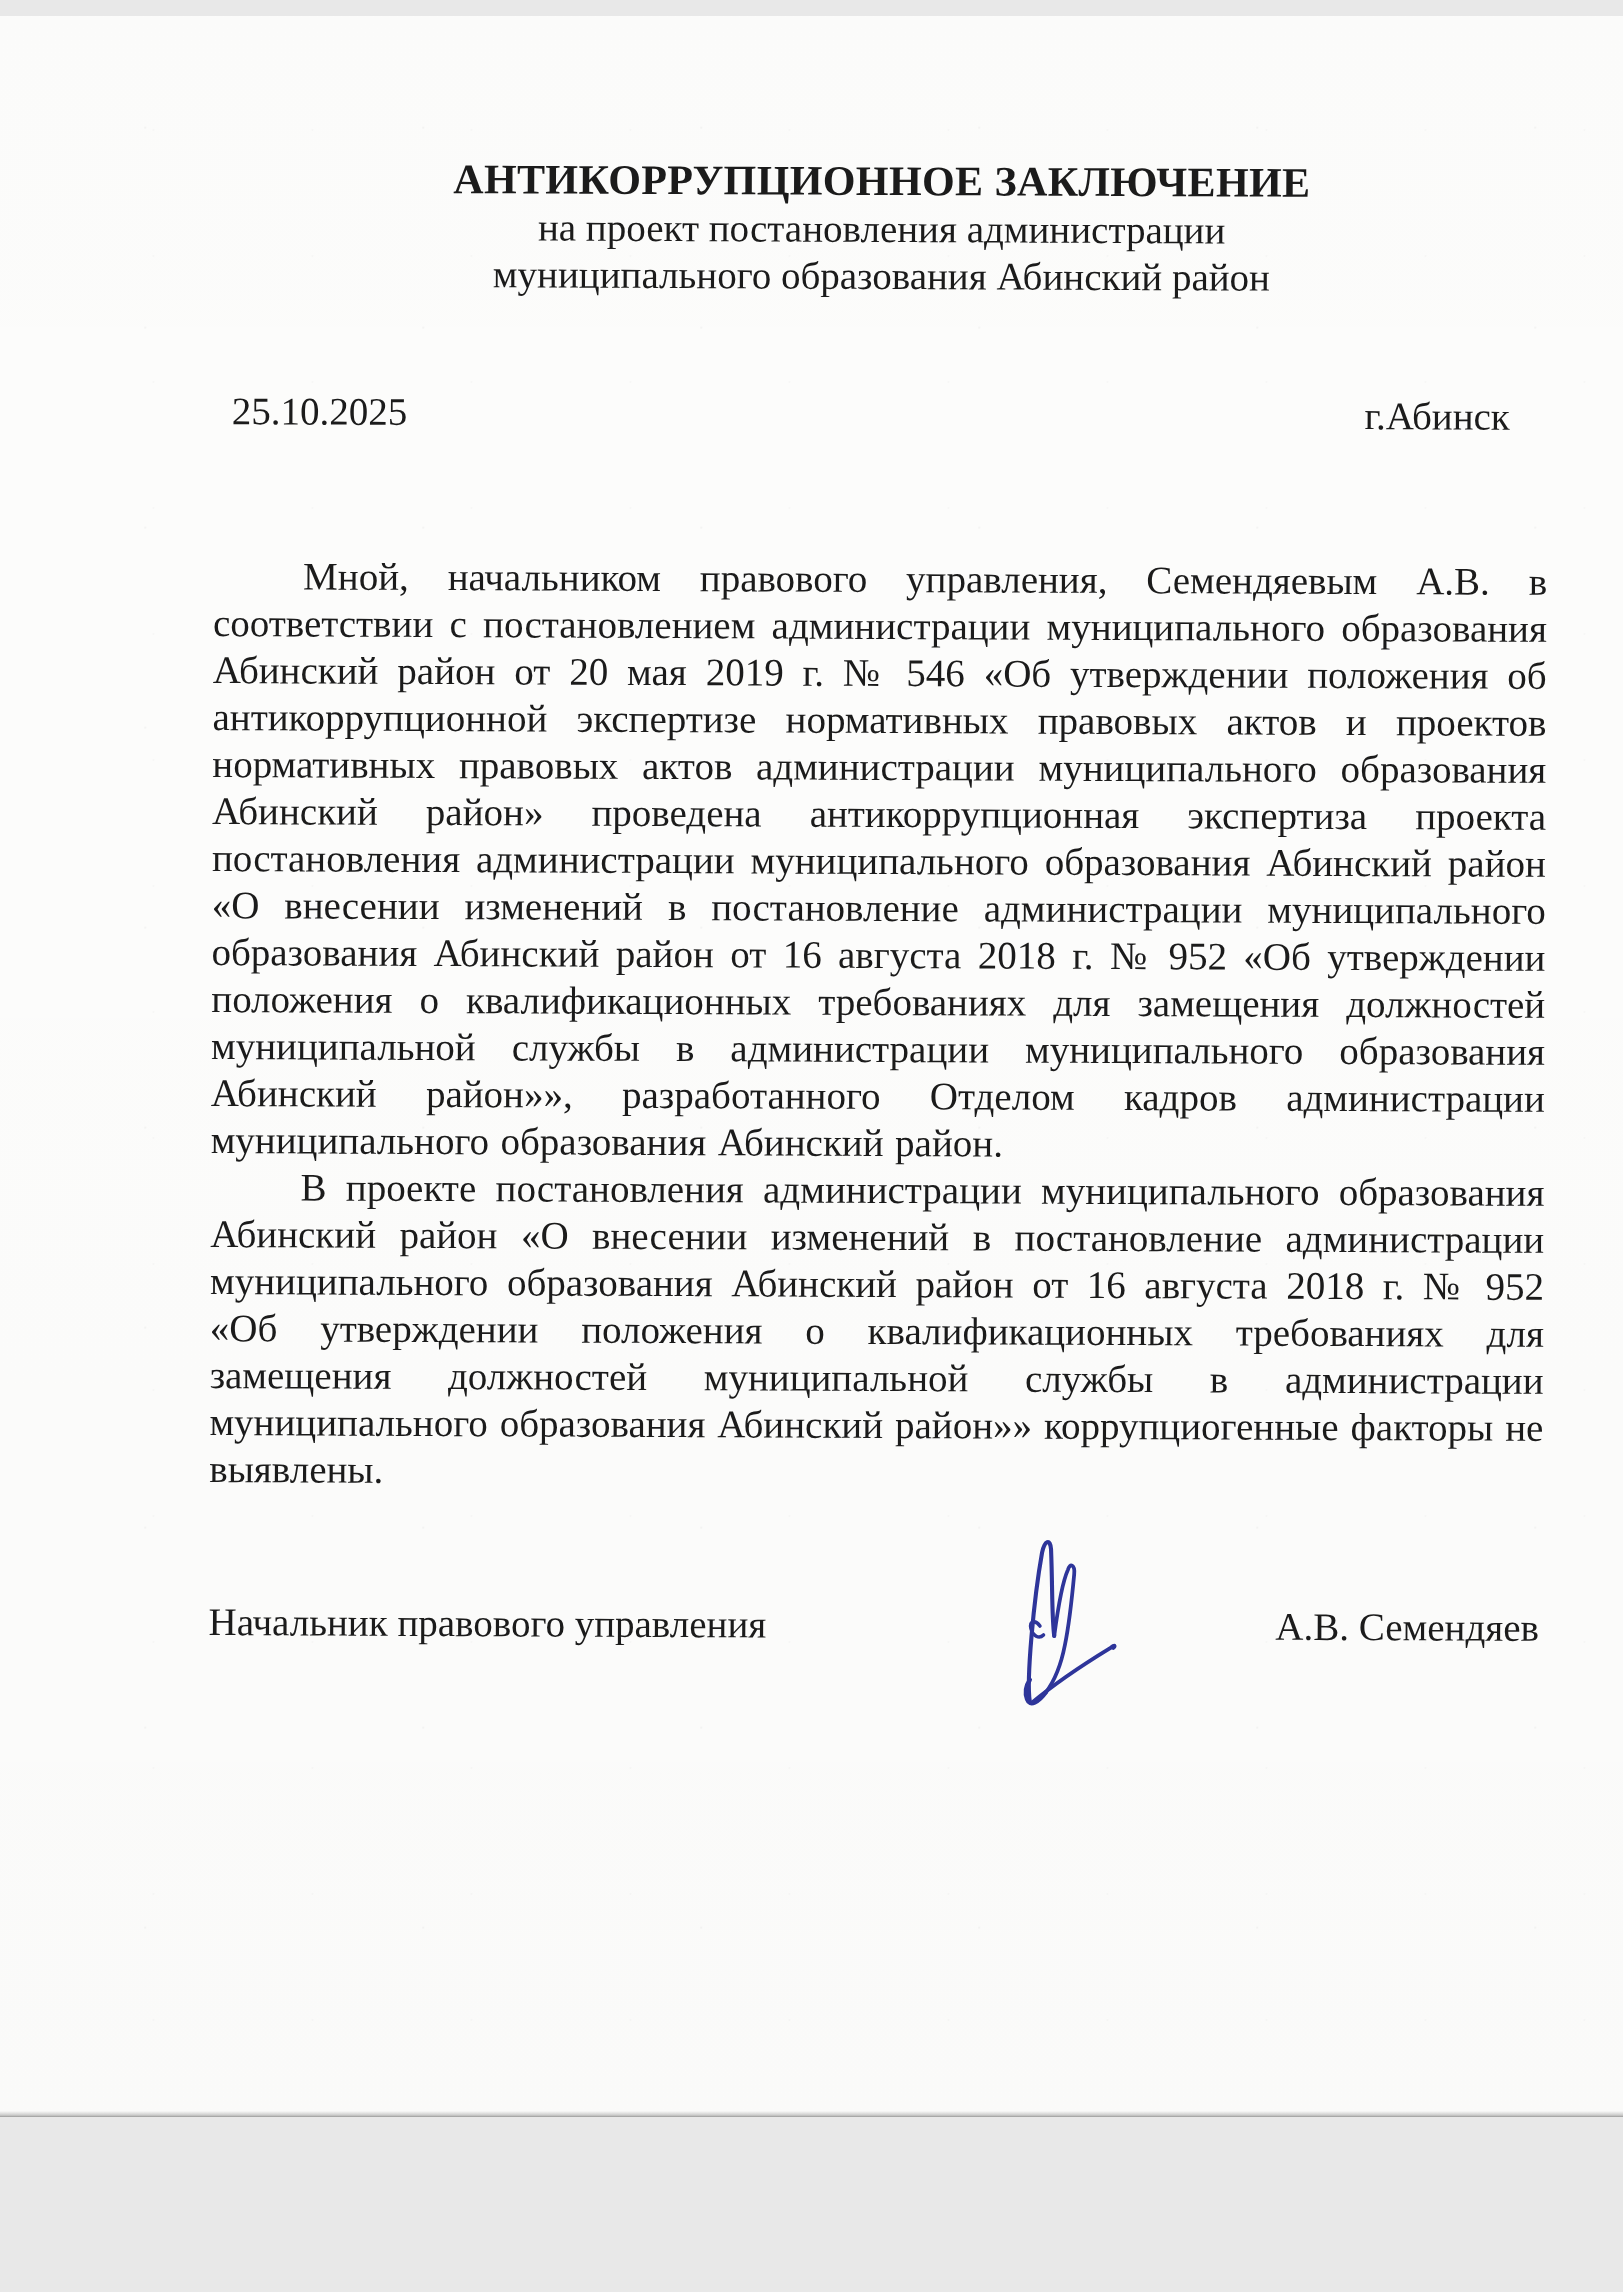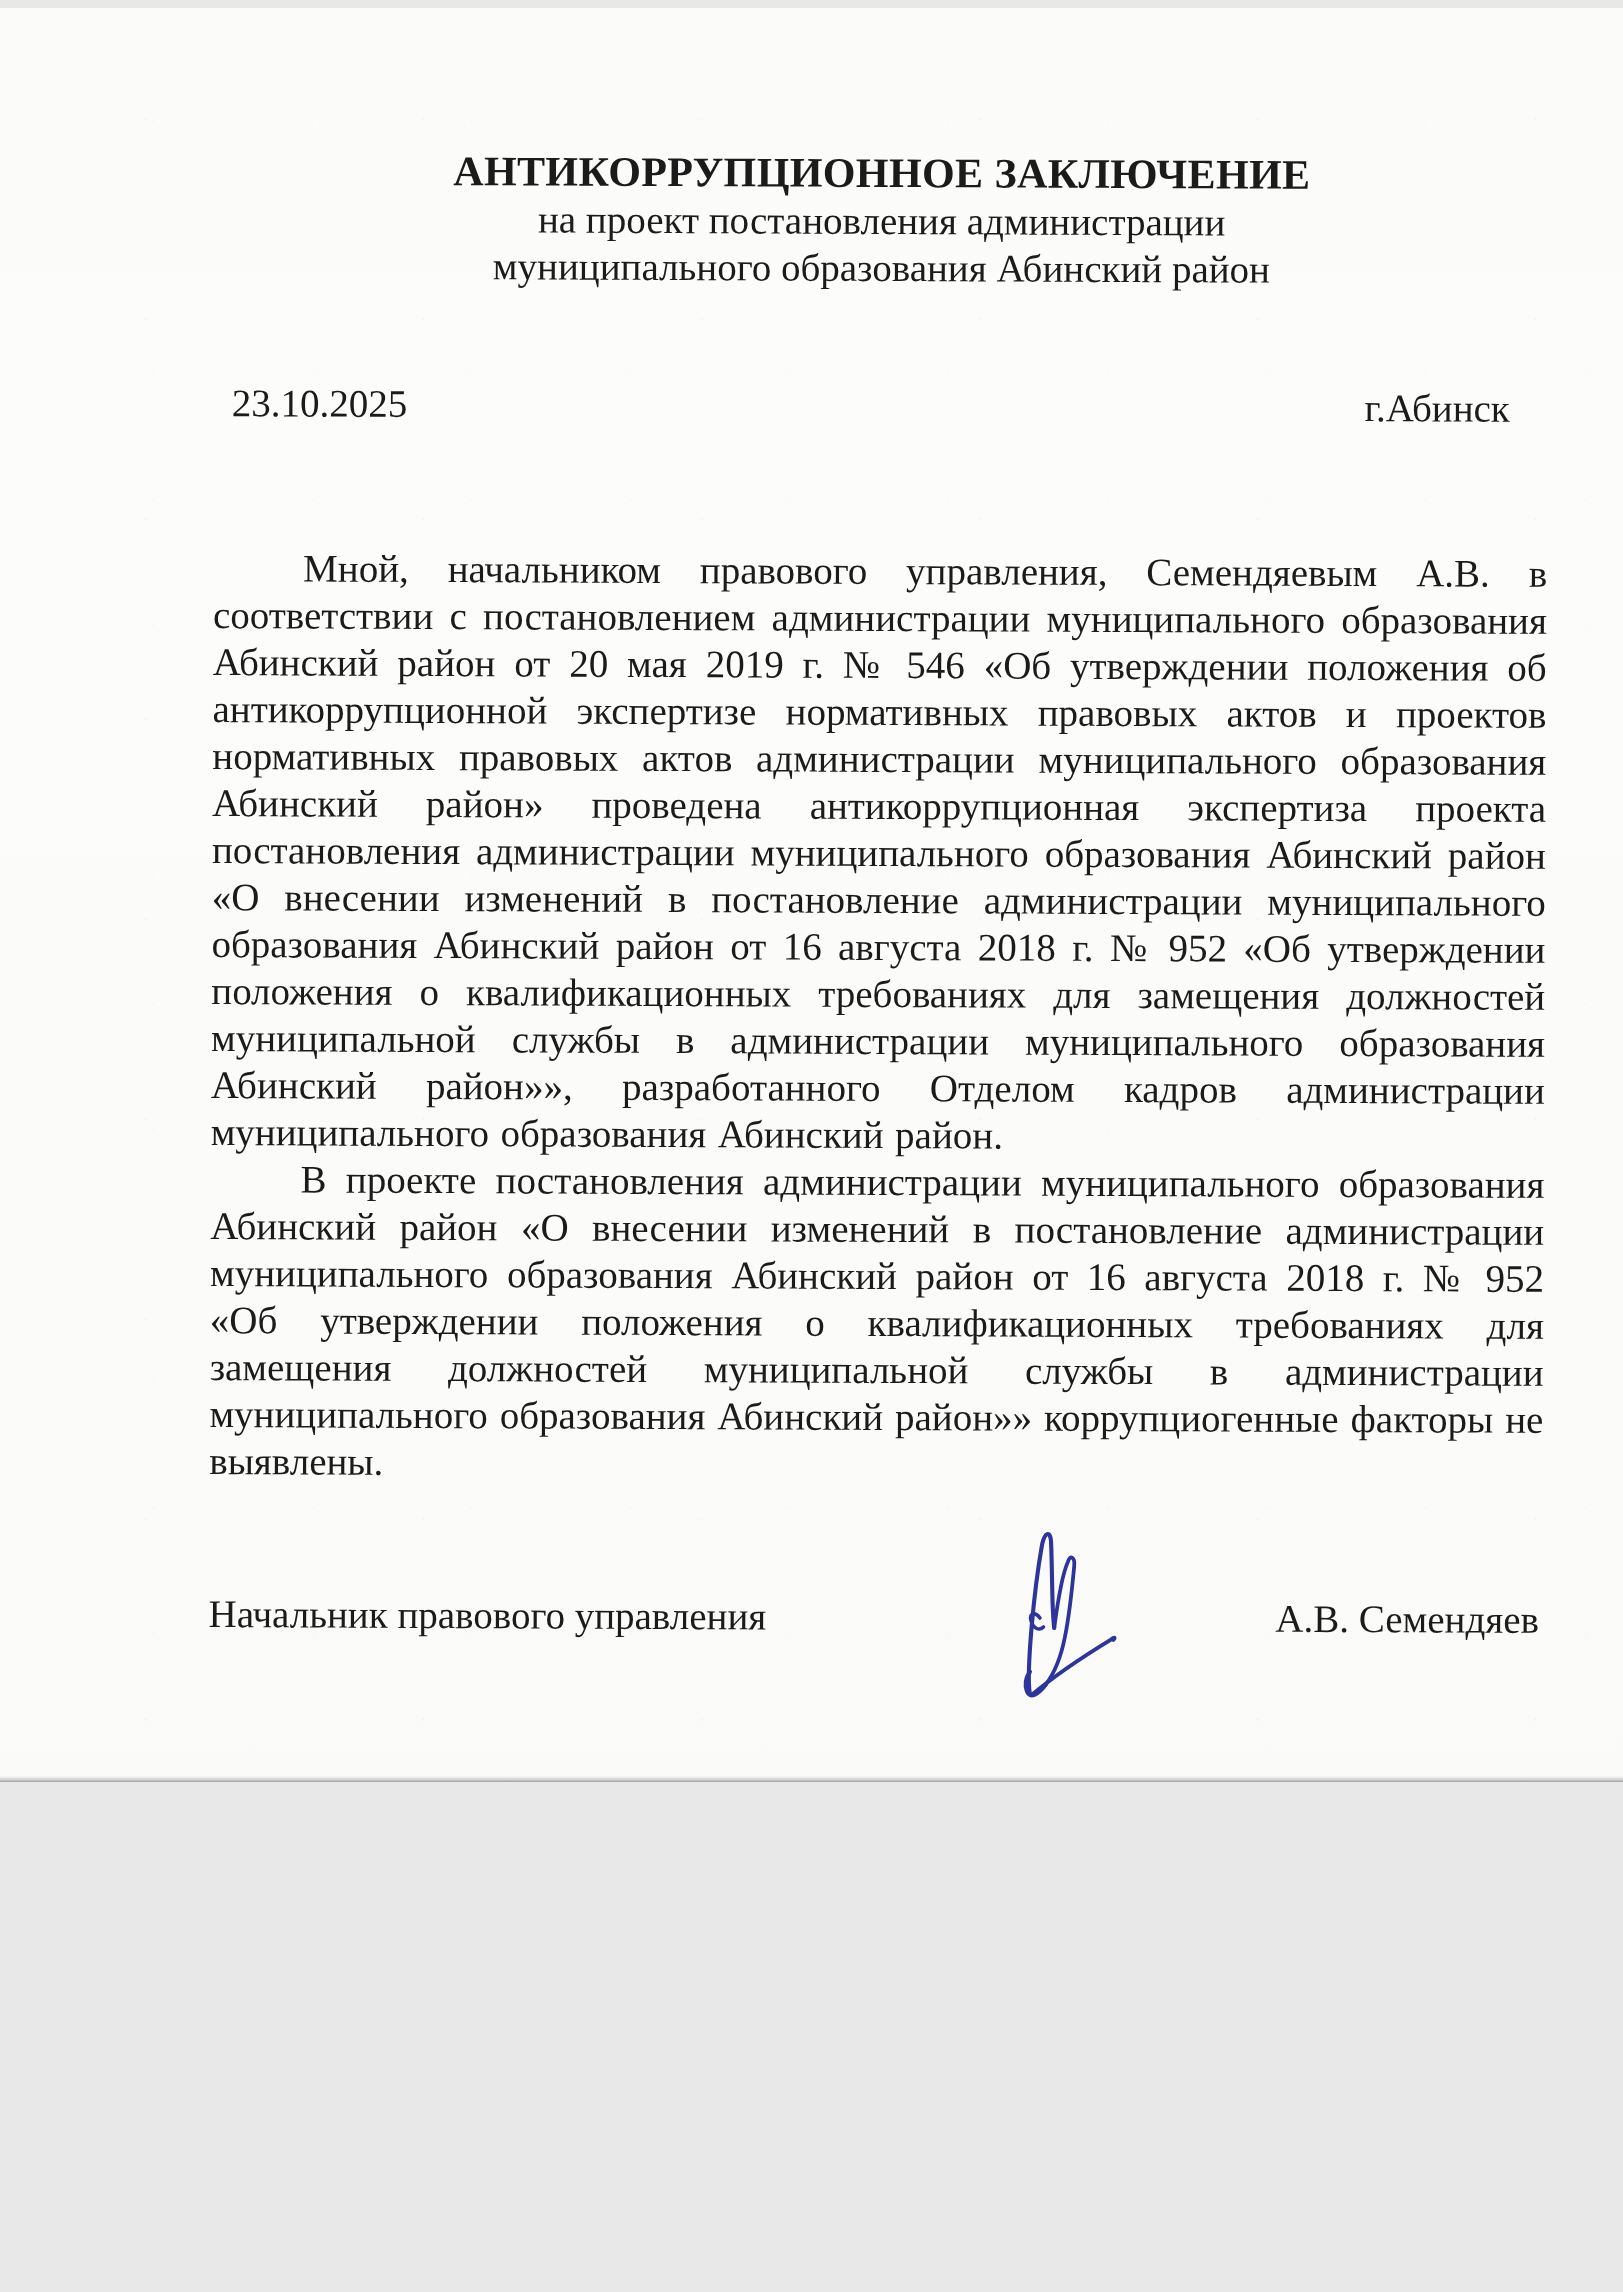--- a/index.html
+++ b/index.html
@@ -3,22 +3,22 @@
 <meta charset="utf-8">
 <style>
   html, body {
     margin: 0;
     padding: 0;
     background: #e8e8e8;
   }
   .page {
     position: relative;
     width: 1624px;
-    height: 1774px;
-    margin: 8px auto;
+    height: 2101px;
+    margin: 16px auto;
     background:
       linear-gradient(180deg, rgba(0,0,0,0.004) 0%, rgba(0,0,0,0.0) 30%, rgba(0,0,0,0.006) 100%),
       #fcfcfb;
     overflow: hidden;
     font-family: "Liberation Serif", "DejaVu Serif", serif;
     color: #1b1b1b;
   }
   
   .page::before {
     content: "";
@@ -106,21 +106,21 @@
 
   <div class="content">
 
     <h1 class="title">АНТИКОРРУПЦИОННОЕ ЗАКЛЮЧЕНИЕ</h1>
 
     <div class="subtitle">на проект постановления администрации</div>
 
     <div class="subtitle">муниципального образования Абинский район</div>
 
     <div class="dateline">
-      <span class="date">23.10.2025</span>
+      <span class="date">25.10.2025</span>
       <span class="place">г.Абинск</span>
     </div>
 
     <div class="paragraphs">
       <p>Мной, начальником правового управления, Семендяевым А.В. в соответствии с постановлением администрации муниципального образования Абинский район от 20 мая 2019 г. № 546 «Об утверждении положения об антикоррупционной экспертизе нормативных правовых актов и проектов нормативных правовых актов администрации муниципального образования Абинский район» проведена антикоррупционная экспертиза проекта постановления администрации муниципального образования Абинский район «О внесении изменений в постановление администрации муниципального образования Абинский район от 16 августа 2018 г. № 952 «Об утверждении положения о квалификационных требованиях для замещения должностей муниципальной службы в администрации муниципального образования Абинский район»», разработанного Отделом кадров администрации муниципального образования Абинский район.</p>
       <p>В проекте постановления администрации муниципального образования Абинский район «О внесении изменений в постановление администрации муниципального образования Абинский район от 16 августа 2018 г. № 952 «Об утверждении положения о квалификационных требованиях для замещения должностей муниципальной службы в администрации муниципального образования Абинский район»» коррупциогенные факторы не выявлены.</p>
     </div>
 
     <div class="signature-row">
       <span>Начальник правового управления</span>

